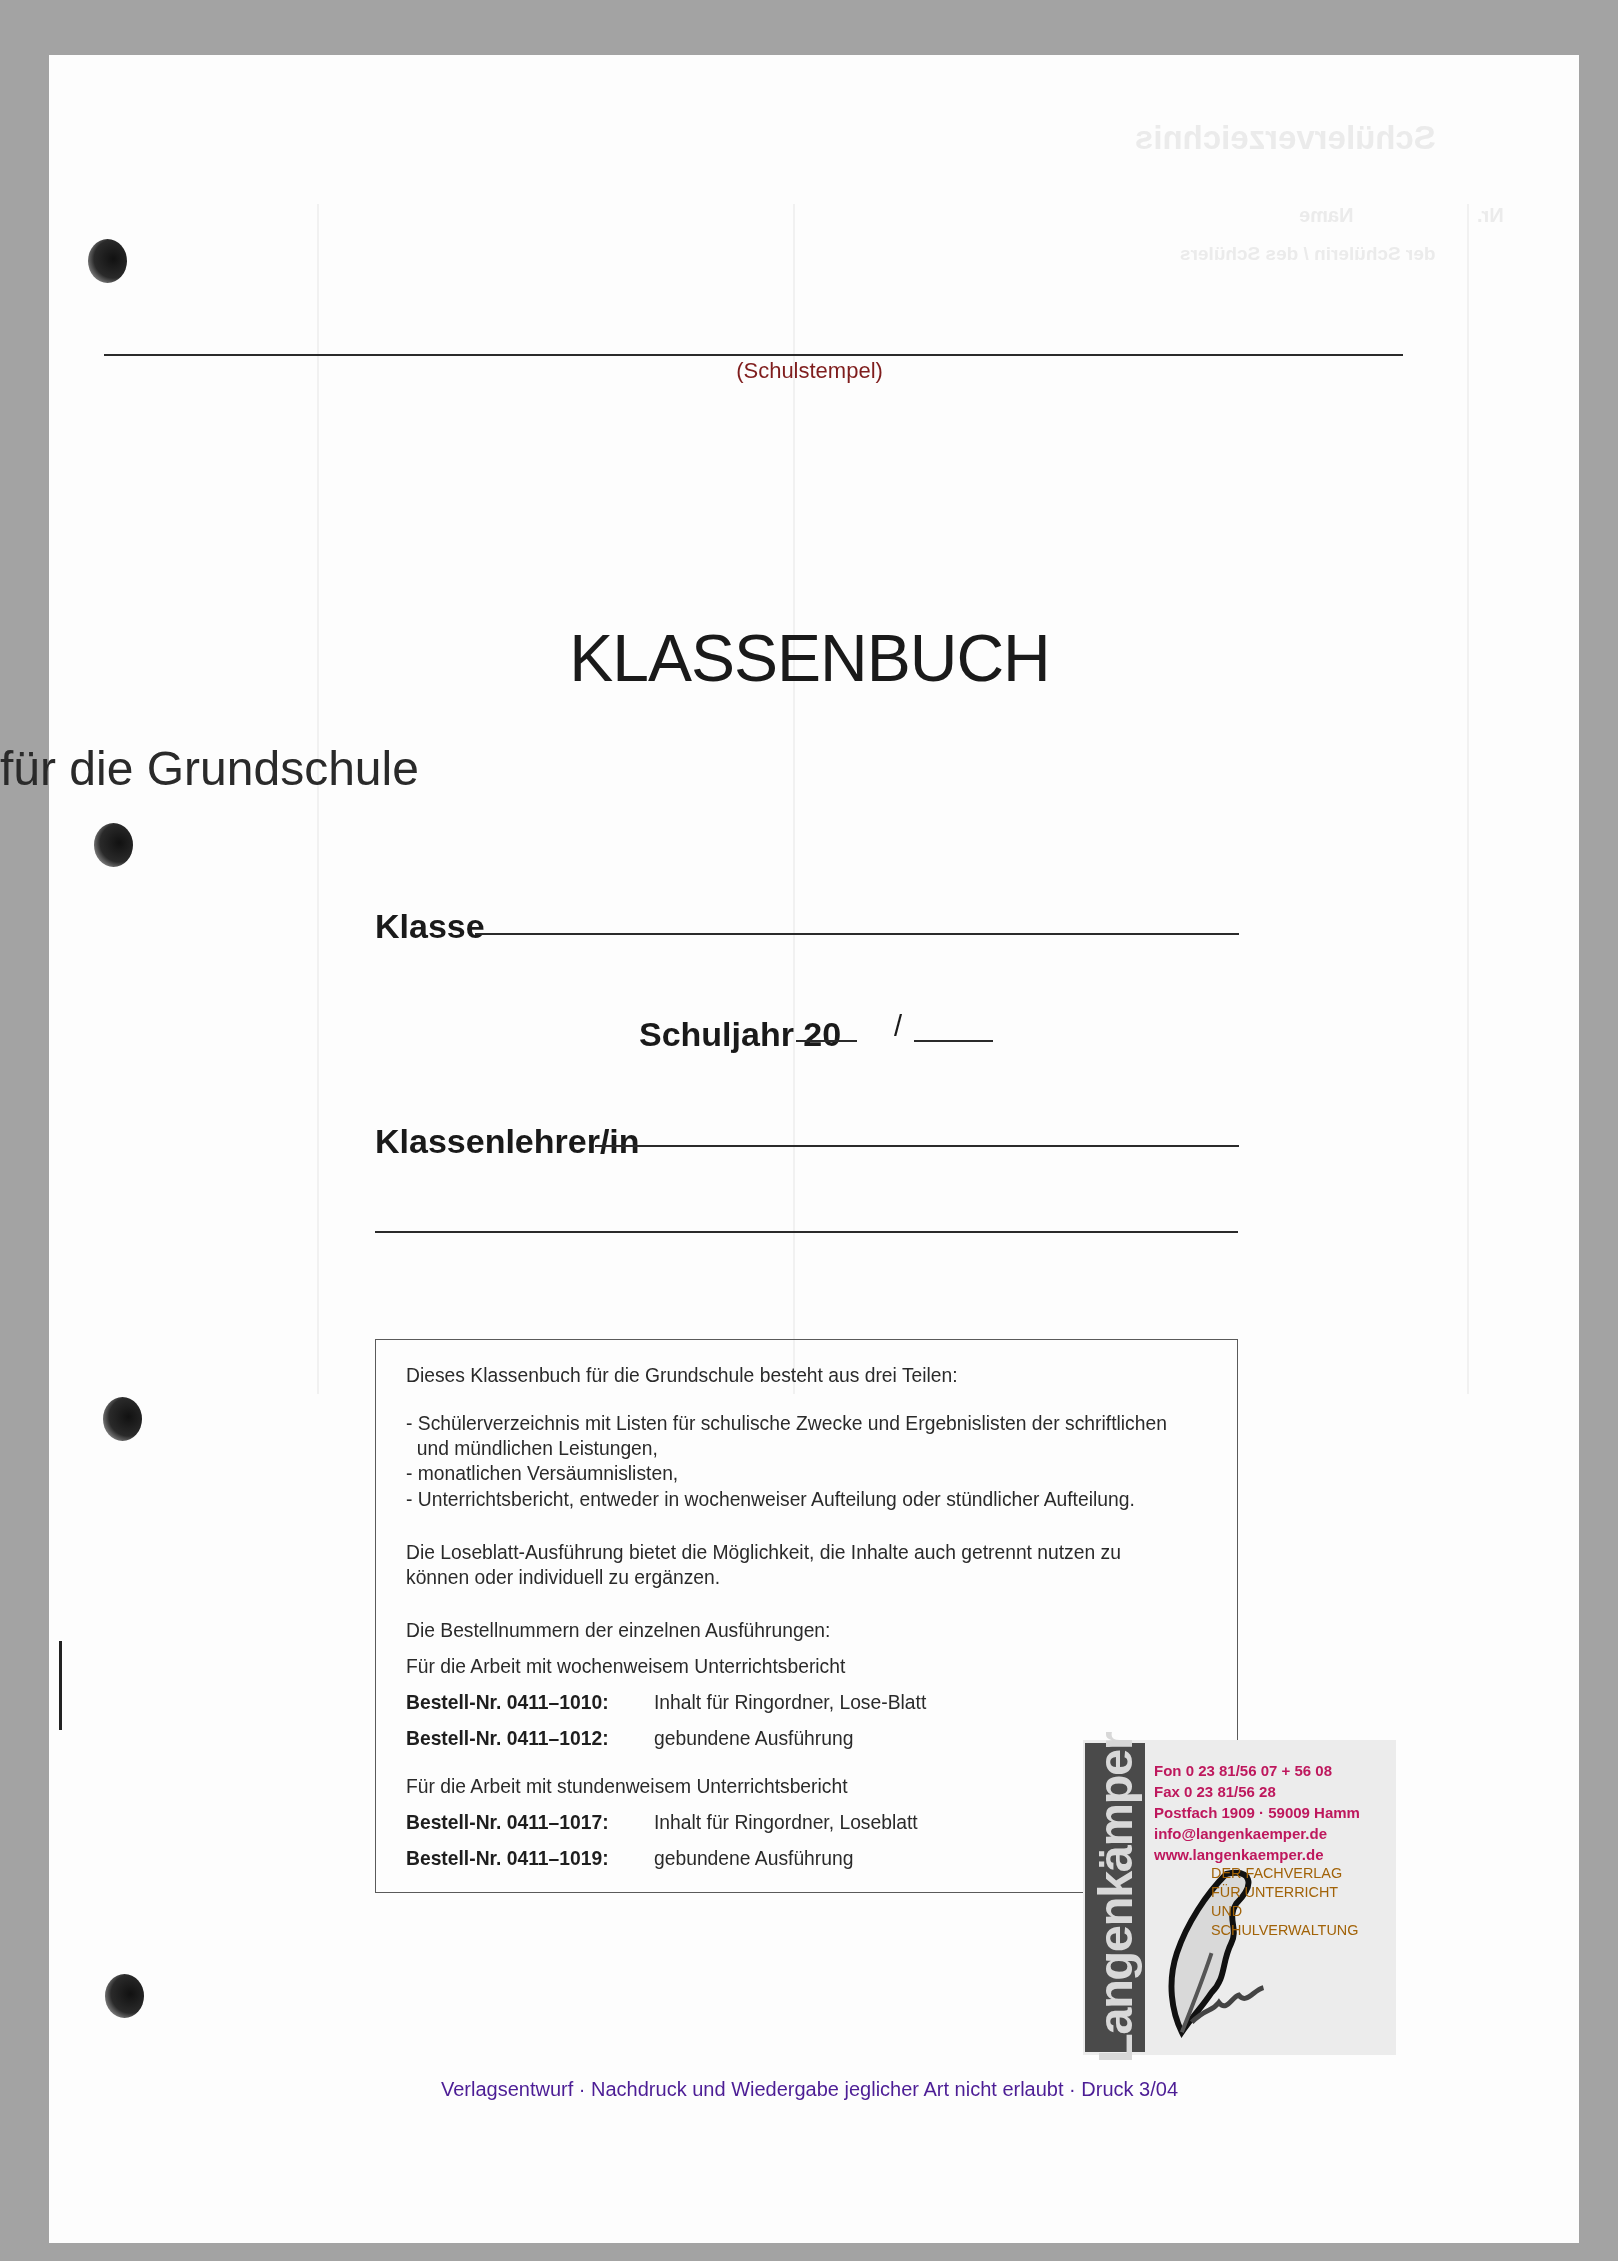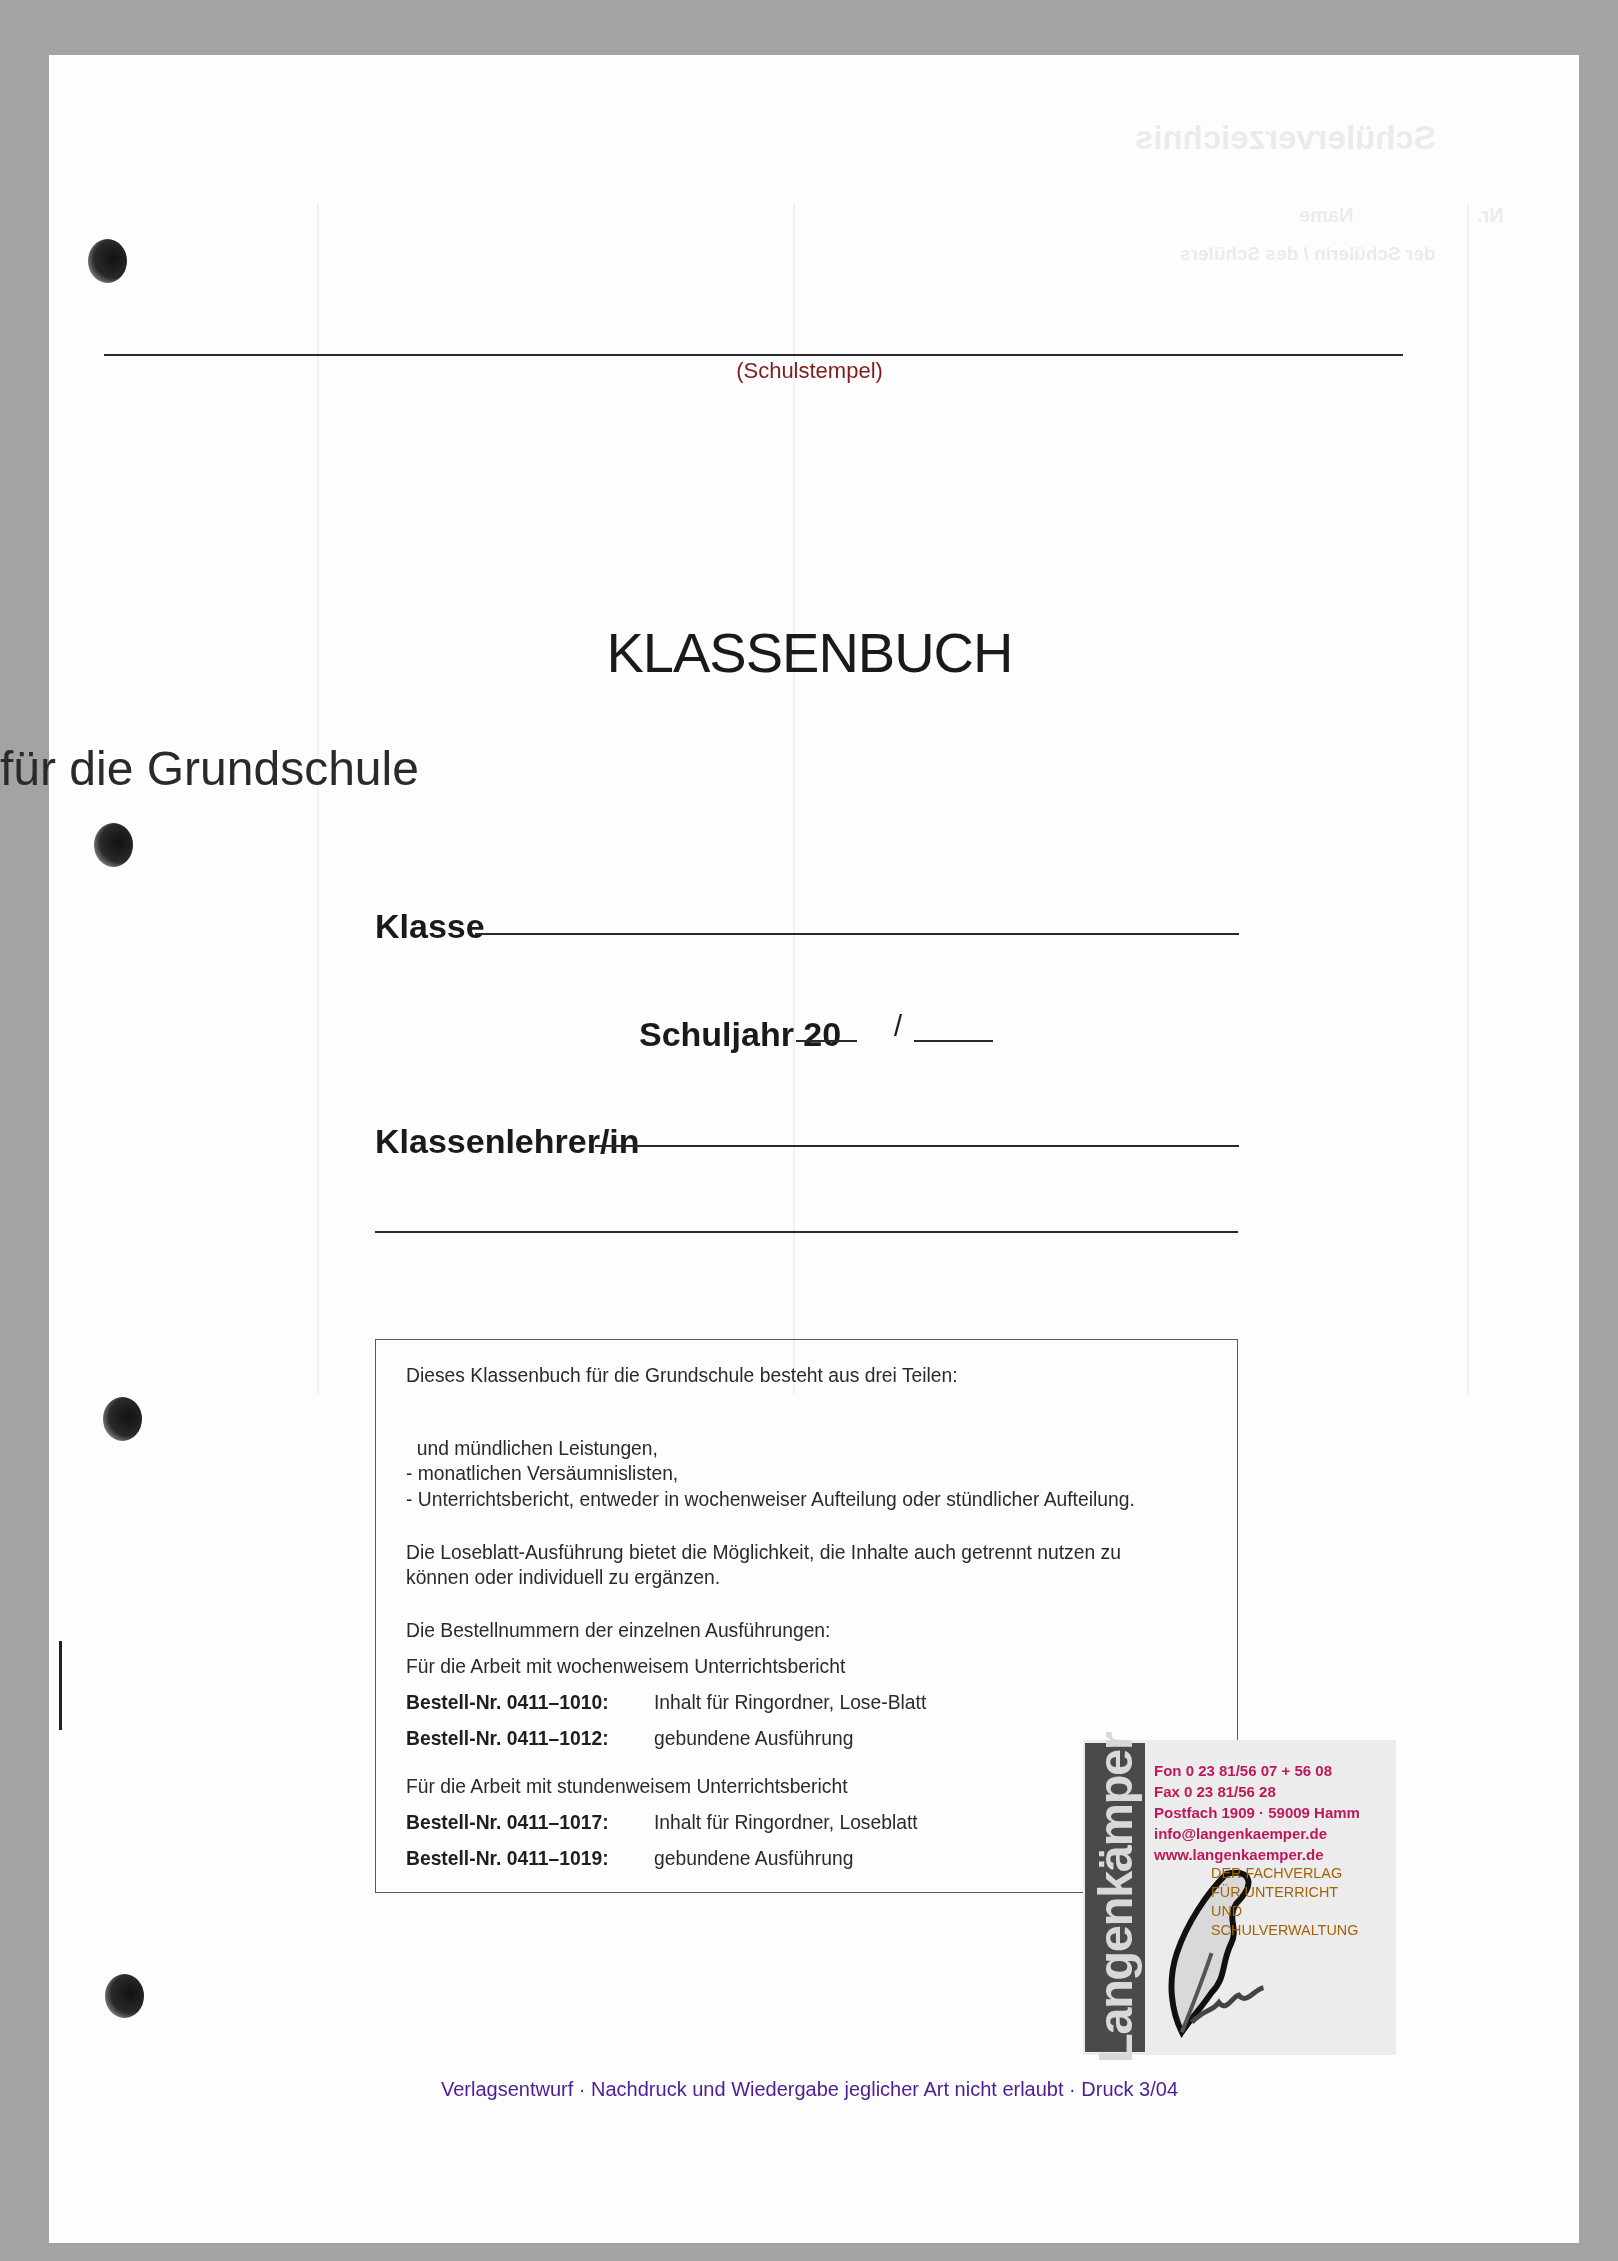--- a/index.html
+++ b/index.html
@@ -3,21 +3,21 @@
 <meta charset="utf-8">
 <style>
   html, body { margin:0; padding:0; }
   body { width:1619px; height:2261px; background:#a3a3a3; position:relative; overflow:hidden; font-family:"Liberation Sans", sans-serif; color:#1e1e1e; }
   .page { position:absolute; left:49px; top:55px; width:1530px; height:2188px; background:#fdfdfd; }
   .bleed { position:absolute; color:#ebebeb; font-weight:bold; transform:scaleX(-1); white-space:nowrap; }
   .bleed-grid-v { position:absolute; top:149px; width:1.5px; height:1190px; background:#f1f1f1; }
   .hole { position:absolute; width:39px; height:44px; border-radius:50%; background:radial-gradient(circle at 65% 45%, #111 0%, #2a2a2a 55%, #8a8a8a 80%, #fdfdfd 100%); }
   .stamp-line { position:absolute; left:104px; top:354px; width:1299px; height:1.5px; background:#2a2a2a; }
   .stamp-label { position:absolute; left:0; width:1619px; top:358px; text-align:center; font-size:22px; color:#7f1d1d; }
-  .title { position:absolute; left:0; width:1619px; top:620px; text-align:center; font-size:56px; font-weight:normal; letter-spacing:-1px; color:#1a1a1a; }
+  .title { position:absolute; left:0; width:1619px; top:620px; text-align:center; font-size:66px; font-weight:normal; letter-spacing:-1px; color:#1a1a1a; }
   .subtitle { position:absolute; left:0; width:1614px; top:741px; text-align:left; font-size:48px; color:#2a2a2a; }
   .field-label { position:absolute; font-weight:bold; font-size:34px; color:#1a1a1a; }
   .uline { position:absolute; height:1.5px; background:#2a2a2a; }
   .infobox { position:absolute; left:375px; top:1339px; width:863px; height:554px; border:1.5px solid #5a5a5a; box-sizing:border-box; font-size:19.3px; color:#2a2a2a; }
   .infobox p { margin:0; position:absolute; left:30px; white-space:nowrap; }
   .ord { position:absolute; left:30px; white-space:nowrap; }
   .ord b { display:inline-block; width:248px; font-weight:bold; color:#1e1e1e; }
   .logo { position:absolute; left:1083px; top:1740px; width:313px; height:315px; background:#ececec; }
   .logo-bar { position:absolute; left:2px; top:3px; width:60px; height:309px; background:#4a4a4a; }
   .logo-bar span { position:absolute; left:30px; top:155px; transform:translate(-50%,-50%) rotate(-90deg); color:#d8d8d8; font-weight:bold; font-size:49px; white-space:nowrap; letter-spacing:-1.5px; }
@@ -60,20 +60,21 @@
 <div class="uline" style="left:796px;top:1040px;width:61px;"></div>
 <div class="field-label" style="left:894px;top:1010px;font-weight:normal;font-size:29px;">/</div>
 <div class="uline" style="left:914px;top:1040px;width:79px;"></div>
 
 <div class="field-label" style="left:375px;top:1122px;">Klassenlehrer/in</div>
 <div class="uline" style="left:595px;top:1145px;width:644px;"></div>
 <div class="uline" style="left:375px;top:1231px;width:863px;"></div>
 
 <div class="infobox">
   <p style="top:25px;">Dieses Klassenbuch für die Grundschule besteht aus drei Teilen:</p>
+  <p style="top:73px;">- Schülerverzeichnis mit Listen für schulische Zwecke und Ergebnislisten der schriftlichen</p>
   <p style="top:98px;white-space:pre;">  und mündlichen Leistungen,</p>
   <p style="top:123px;">- monatlichen Versäumnislisten,</p>
   <p style="top:149px;">- Unterrichtsbericht, entweder in wochenweiser Aufteilung oder stündlicher Aufteilung.</p>
   <p style="top:202px;">Die Loseblatt-Ausführung bietet die Möglichkeit, die Inhalte auch getrennt nutzen zu</p>
   <p style="top:227px;">können oder individuell zu ergänzen.</p>
   <p style="top:280px;">Die Bestellnummern der einzelnen Ausführungen:</p>
   <p style="top:316px;">Für die Arbeit mit wochenweisem Unterrichtsbericht</p>
   <div class="ord" style="top:352px;"><b>Bestell-Nr. 0411–1010:</b><span>Inhalt für Ringordner, Lose-Blatt</span></div>
   <div class="ord" style="top:388px;"><b>Bestell-Nr. 0411–1012:</b><span>gebundene Ausführung</span></div>
   <p style="top:436px;">Für die Arbeit mit stundenweisem Unterrichtsbericht</p>

